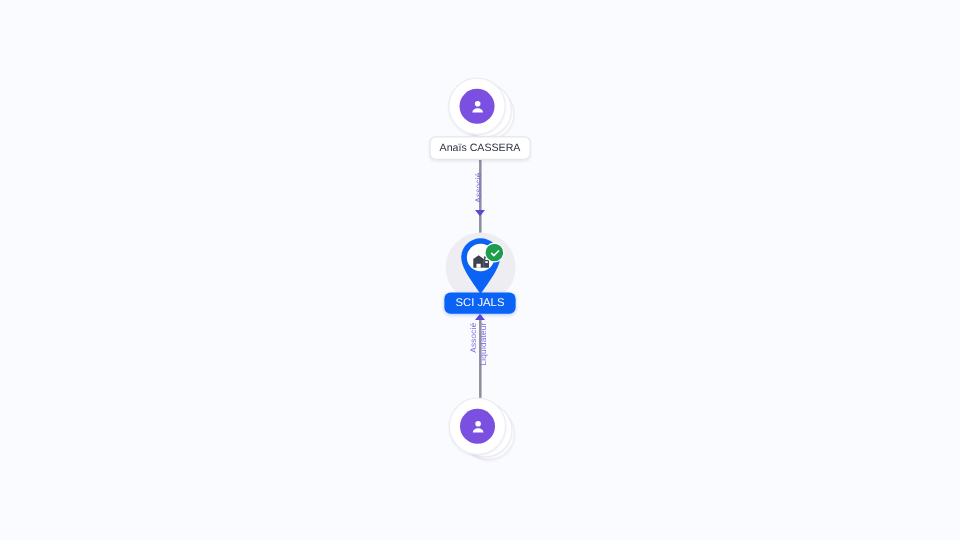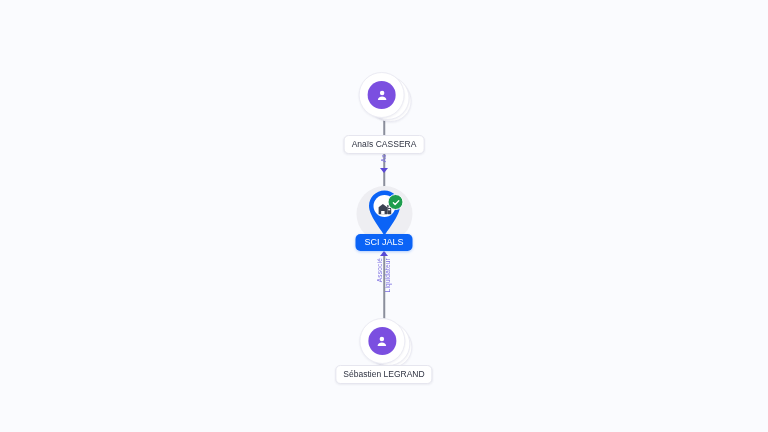--- a/index.html
+++ b/index.html
@@ -212,21 +212,21 @@
   </div>
   <div class="arrow arrow-down"></div>
 
   <div class="edge-line edge-bottom"></div>
   <div class="edge-label-wrap edge-labels-bottom">
     <span class="edge-label">Liquidateur</span>
     <span class="edge-label">Associé</span>
   </div>
   <div class="arrow arrow-up"></div>
 
-  <div class="node" style="top:70px;gap:16px;">
+  <div class="node" style="top:60px;">
     <div class="stack">
       <div class="stack-ring ring-back2"></div>
       <div class="stack-ring ring-back1"></div>
       <div class="stack-ring ring-front">
         <div class="avatar-circle">
           <svg width="15" height="15" viewBox="0 0 24 24">
             <circle cx="12" cy="8" r="3.6" fill="#ffffff"></circle>
             <path d="M5.2 19.2c0-3.6 3.1-5.6 6.8-5.6s6.8 2 6.8 5.6z" fill="#ffffff"></path>
           </svg>
         </div>
@@ -267,16 +267,15 @@
       <div class="stack-ring ring-back1"></div>
       <div class="stack-ring ring-front">
         <div class="avatar-circle">
           <svg width="15" height="15" viewBox="0 0 24 24">
             <circle cx="12" cy="8" r="3.6" fill="#ffffff"></circle>
             <path d="M5.2 19.2c0-3.6 3.1-5.6 6.8-5.6s6.8 2 6.8 5.6z" fill="#ffffff"></path>
           </svg>
         </div>
       </div>
     </div>
-    <div class="node-label">Sébastien LEGRAND</div>
   </div>
 
 </div>
 
 </body></html>

